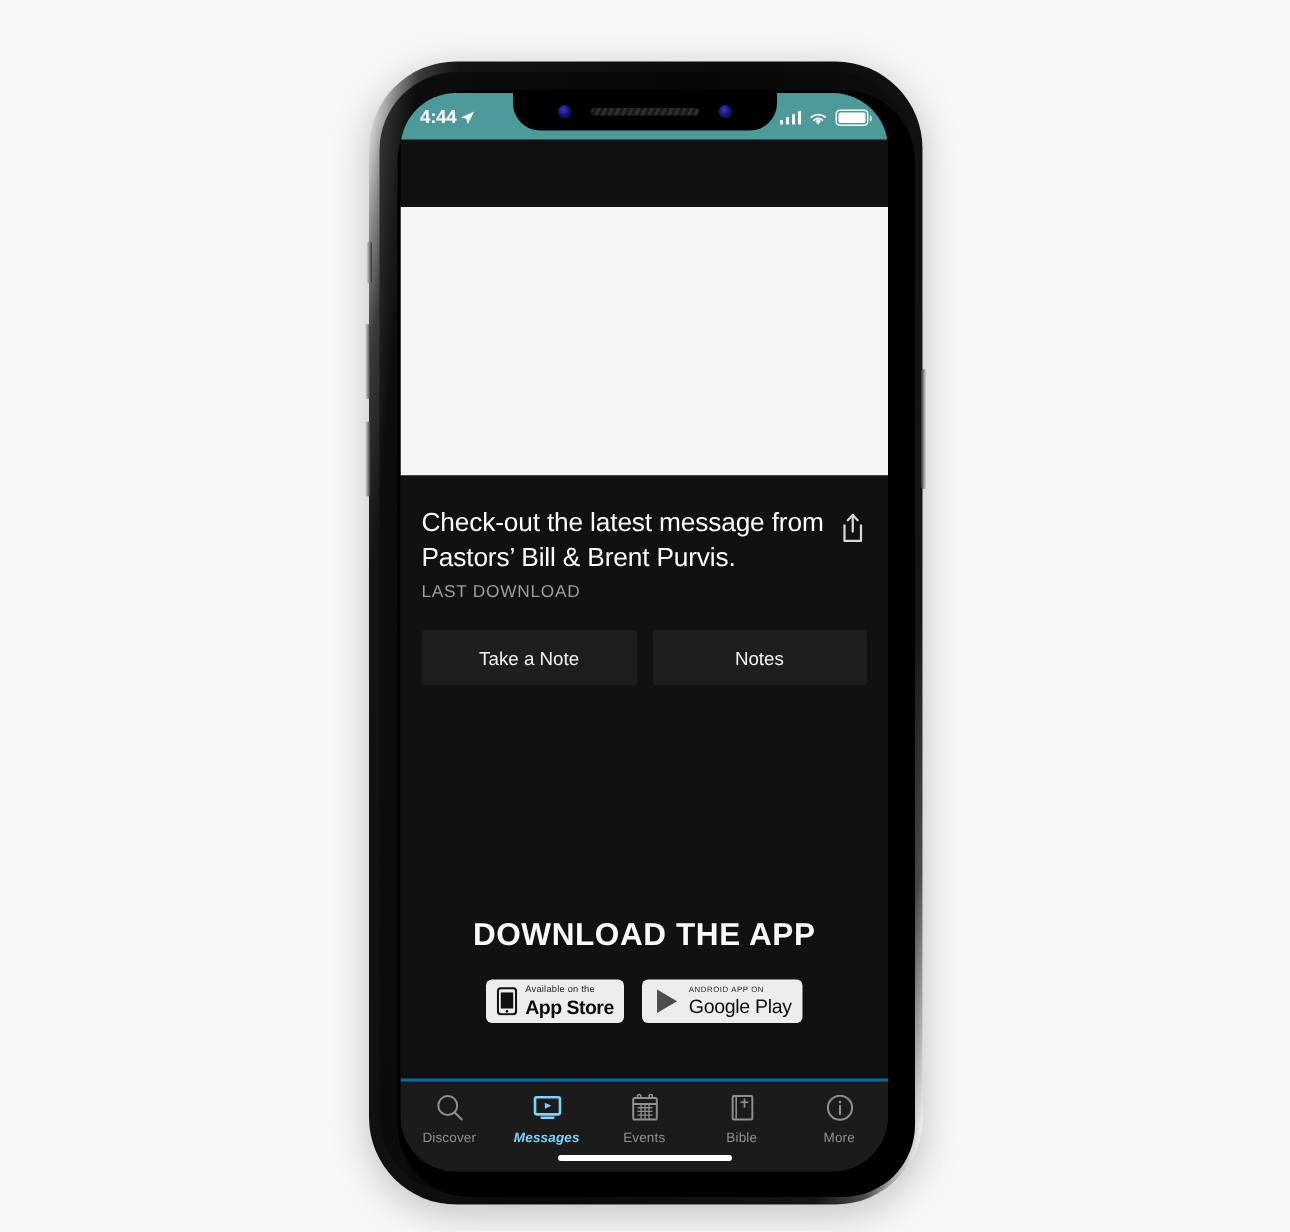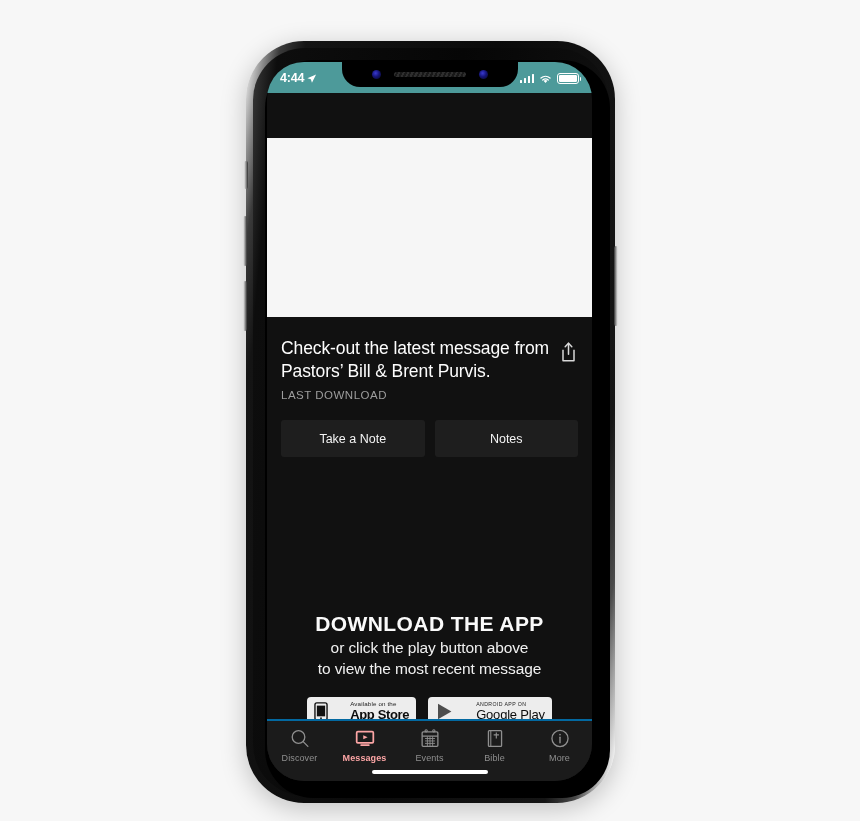--- a/index.html
+++ b/index.html
@@ -298,21 +298,21 @@
     gap: 12px;
   }
   .badge {
     height: 29px;
     border-radius: 4px;
     background: #ededed;
     display: flex;
     align-items: center;
     padding: 0 7px;
     box-sizing: border-box;
-    gap: 22px;
+    gap: 5px;
   }
   .badge-txt { text-align: left; line-height: 1; color: #111; }
   .badge-small {
     display: block;
     font-size: 6.2px;
     letter-spacing: 0.15px;
     color: #1b1b1b;
     margin-bottom: 1px;
   }
   .badge-big {
@@ -339,21 +339,21 @@
   }
   .tab {
     flex: 1;
     display: flex;
     flex-direction: column;
     align-items: center;
     gap: 4px;
     color: #8f8f8f;
     cursor: pointer;
   }
-  .tab.active { color: #fca5a5; }
+  .tab.active { color: #7dd3fc; font-style: italic; }
   .tab-label { font-size: 9px; letter-spacing: 0.1px; }
   .tab.active .tab-label { font-weight: bold; }
   .tab-ico { width: 22px; height: 21px; display:block; }
 
   .home-indicator {
     position: absolute;
     bottom: 7px;
     left: 50%;
     transform: translateX(-50%);
     width: 116px;
@@ -427,24 +427,20 @@
 
       <div class="subtitle">LAST DOWNLOAD</div>
 
       <div class="btn-row">
         <button class="note-btn">Take a Note</button>
         <button class="note-btn">Notes</button>
       </div>
 
       <div class="download">
         <div class="dl-title">DOWNLOAD THE APP</div>
-        <div class="dl-sub">
-          <div>or click the play button above</div>
-          <div>to view the most recent message</div>
-        </div>
         <div class="badges">
 
           <div class="badge">
             <svg width="14" height="19" viewBox="0 0 16 22">
               <rect x="1" y="1" width="14" height="20" rx="2.2" fill="none" stroke="#111" stroke-width="1.6"></rect>
               <rect x="3.2" y="4.2" width="9.6" height="12.4" fill="#111"></rect>
               <circle cx="8" cy="18.8" r="1" fill="#111"></circle>
             </svg>
             <span class="badge-txt">
               <span class="badge-small">Available on the</span>

